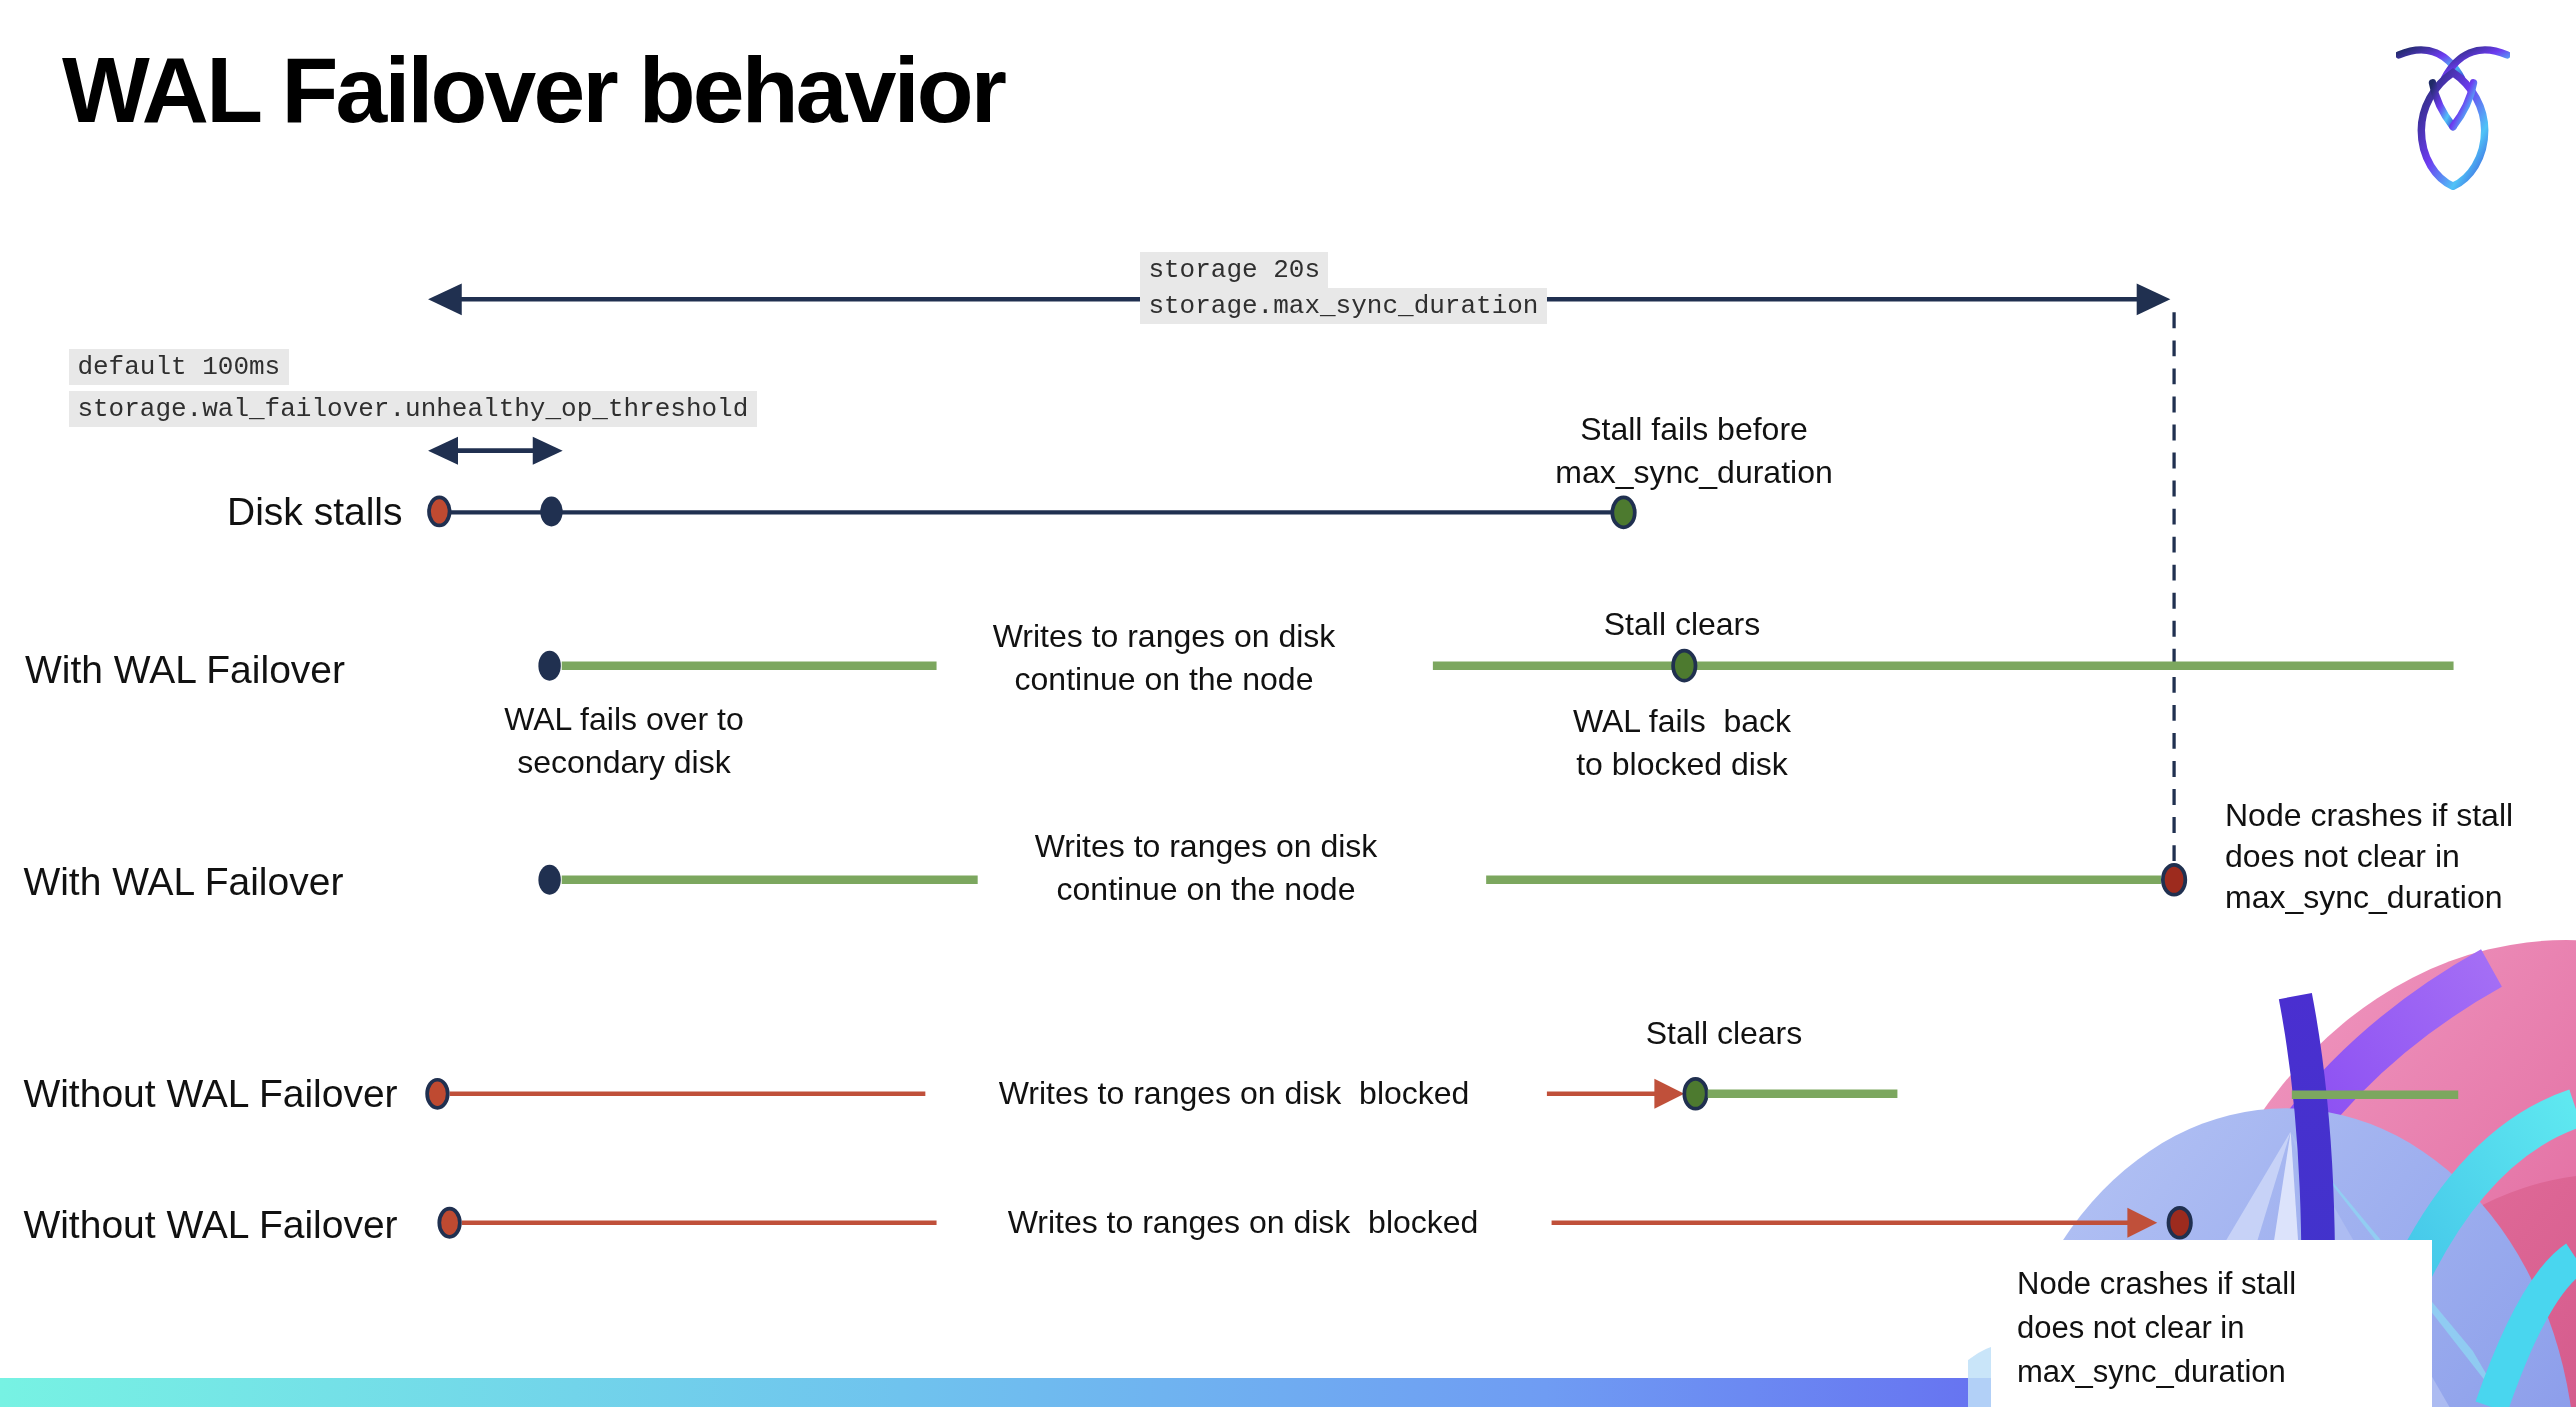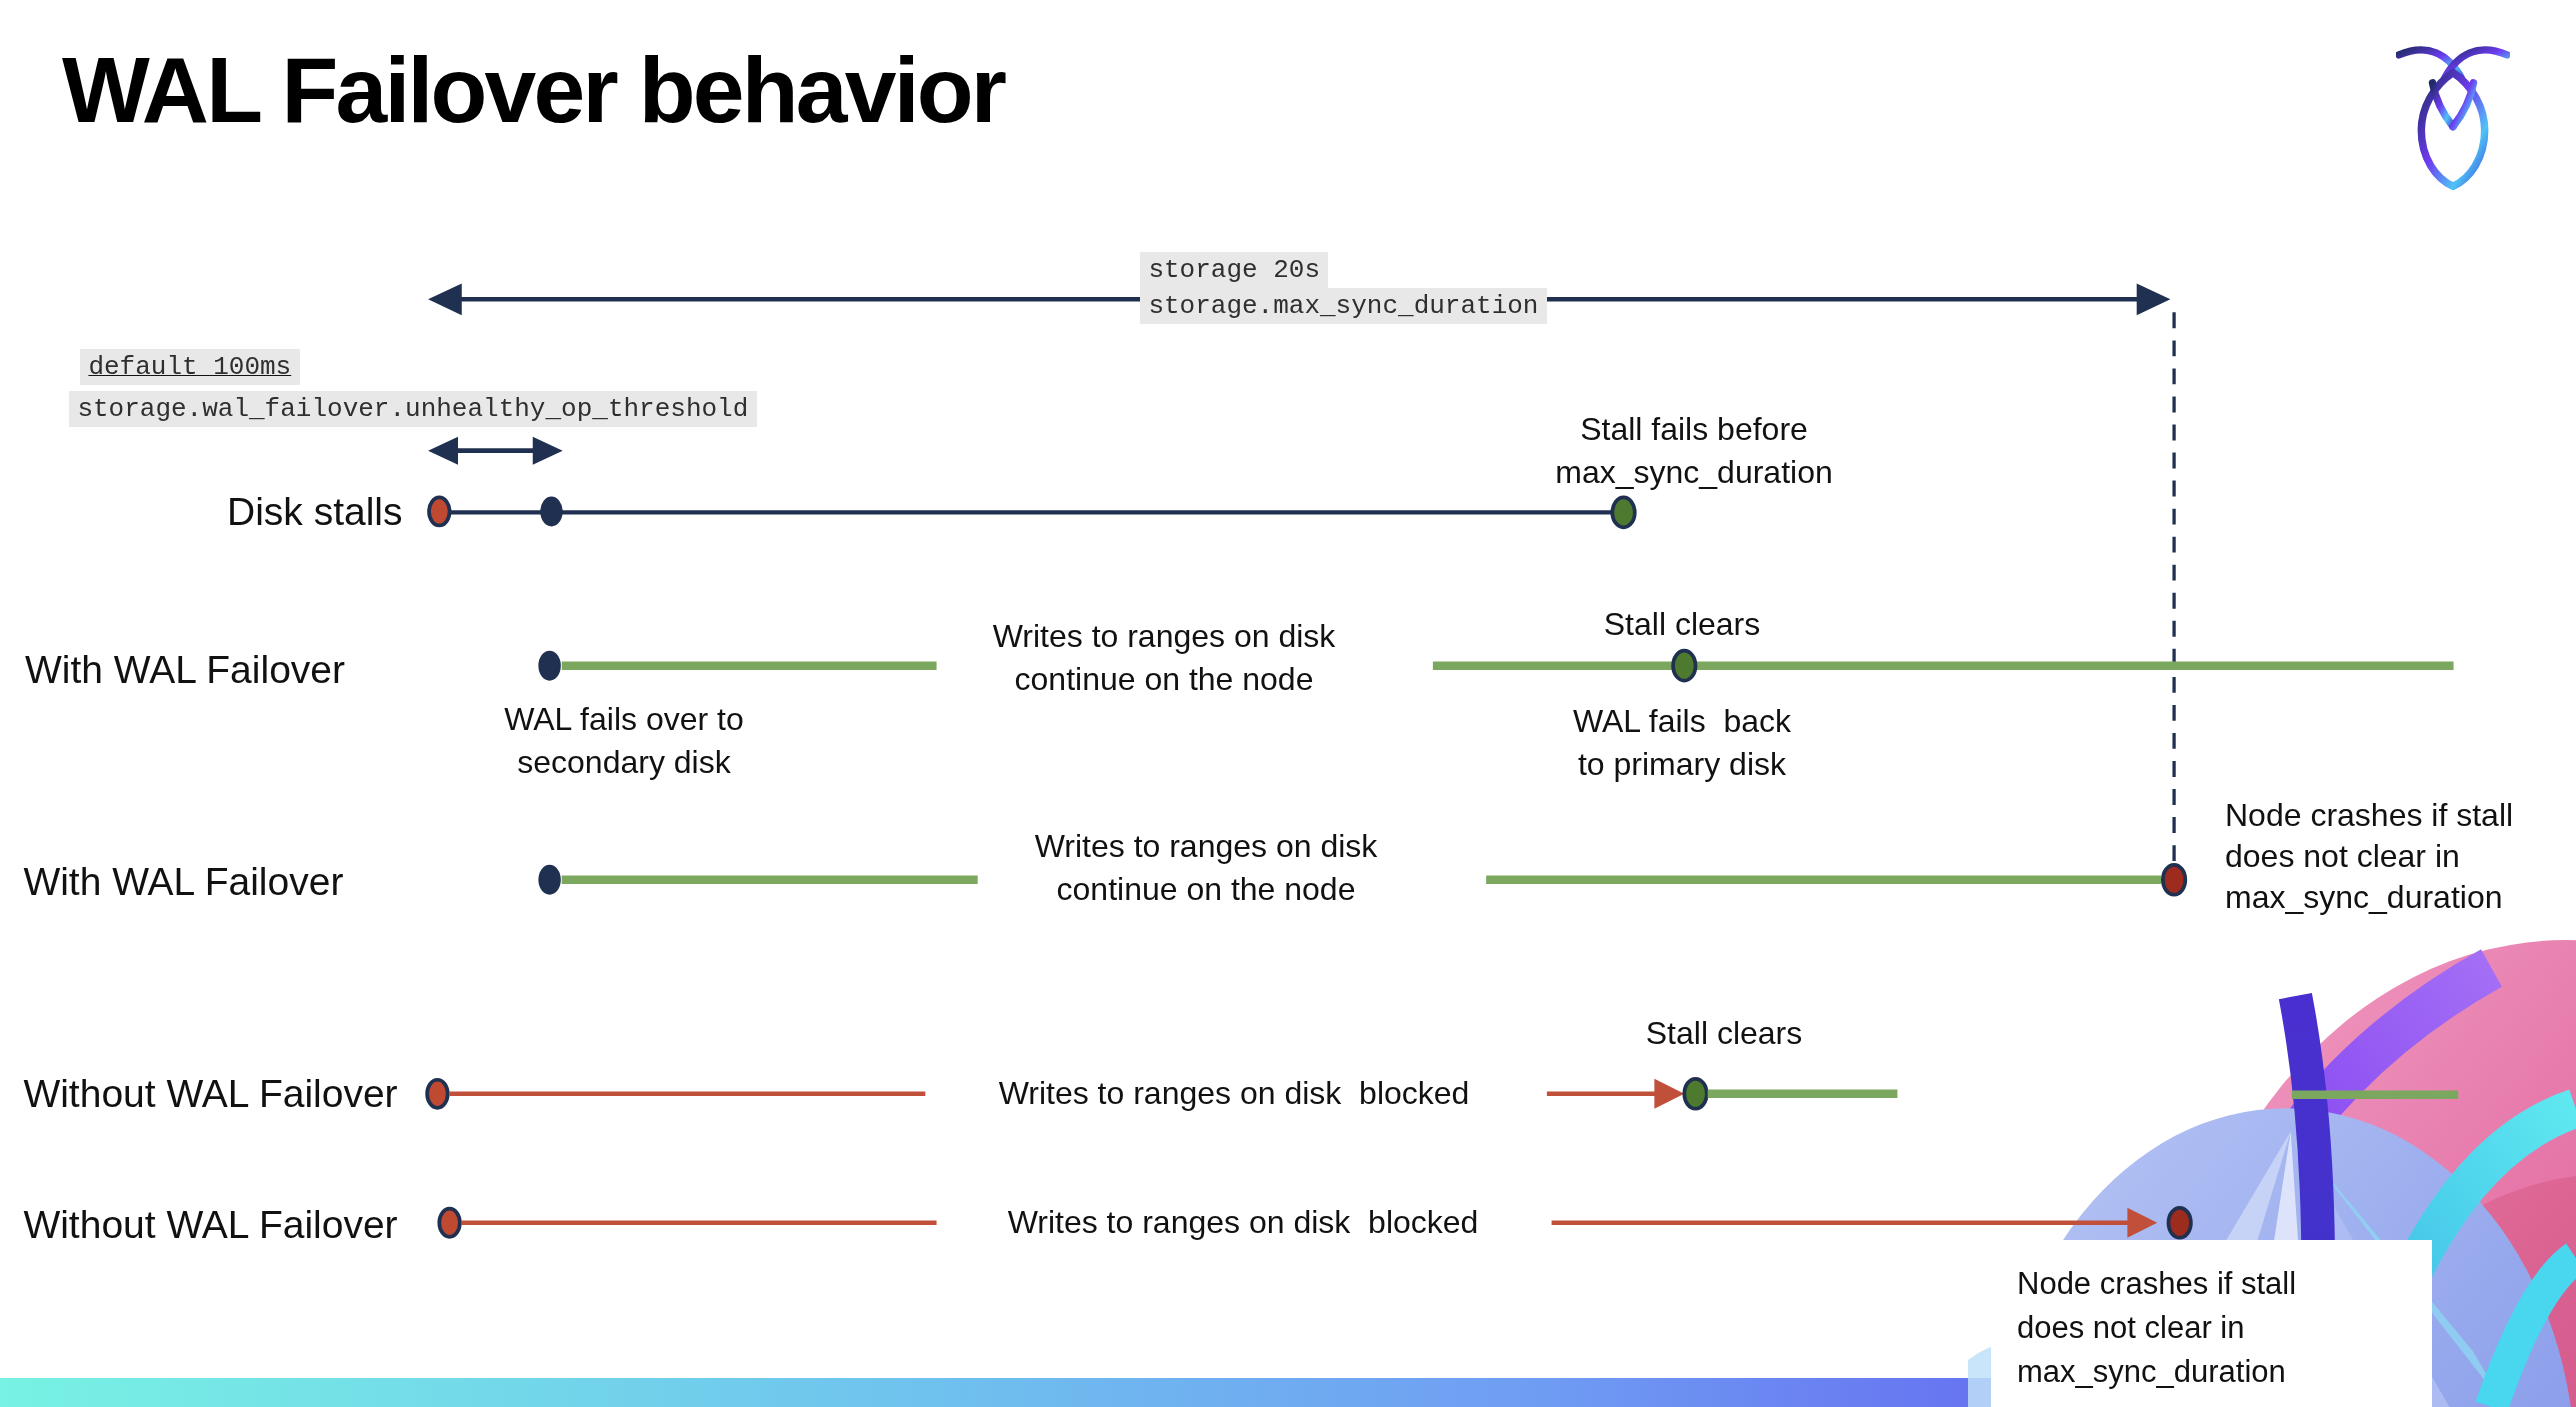--- a/index.html
+++ b/index.html
@@ -165,21 +165,21 @@
       <path d="M61,94 C72,80 80,64 83,47"></path>
     </g>
   </svg>
 
   <div class="abs" style="left:1140px;top:254px;">
     <span class="mono-tag">storage 20s</span>
   </div>
   <div class="abs" style="left:1140px;top:290px;">
     <span class="mono-tag">storage.max_sync_duration</span>
   </div>
-  <div class="abs" style="left:80px;top:351px;text-decoration:underline;">
+  <div class="abs" style="left:69px;top:351px;">
     <span class="mono-tag">default 100ms</span>
   </div>
   <div class="abs" style="left:69px;top:393px;">
     <span class="mono-tag">storage.wal_failover.unhealthy_op_threshold</span>
   </div>
 
   <div class="abs rowlabel" style="left:227px;top:493px;">Disk stalls</div>
   <div class="abs rowlabel" style="left:25px;top:651px;">With WAL Failover</div>
   <div class="abs rowlabel" style="left:23.4px;top:863px;">With WAL Failover</div>
   <div class="abs rowlabel" style="left:23.4px;top:1075px;">Without WAL Failover</div>
@@ -187,21 +187,21 @@
 
   <div class="abs ann center" style="left:1694px;top:408px;">Stall fails before
 max_sync_duration</div>
 
   <div class="abs ann center" style="left:1164px;top:615px;">Writes to ranges on disk
 continue on the node</div>
   <div class="abs ann center" style="left:1682px;top:603px;">Stall clears</div>
   <div class="abs ann center" style="left:624px;top:698px;">WAL fails over to
 secondary disk</div>
   <div class="abs ann center" style="left:1682px;top:700px;">WAL fails  back
-to primary disk</div>
+to blocked disk</div>
 
   <div class="abs ann center" style="left:1206px;top:825px;">Writes to ranges on disk
 continue on the node</div>
   <div id="r3-node-crashes" class="abs ann" style="left:2225px;top:795px;">Node crashes if stall
 does not clear in
 max_sync_duration</div>
 
   <div class="abs ann center" style="left:1234px;top:1072px;">Writes to ranges on disk  blocked</div>
   <div class="abs ann center" style="left:1724px;top:1012px;">Stall clears</div>
 

